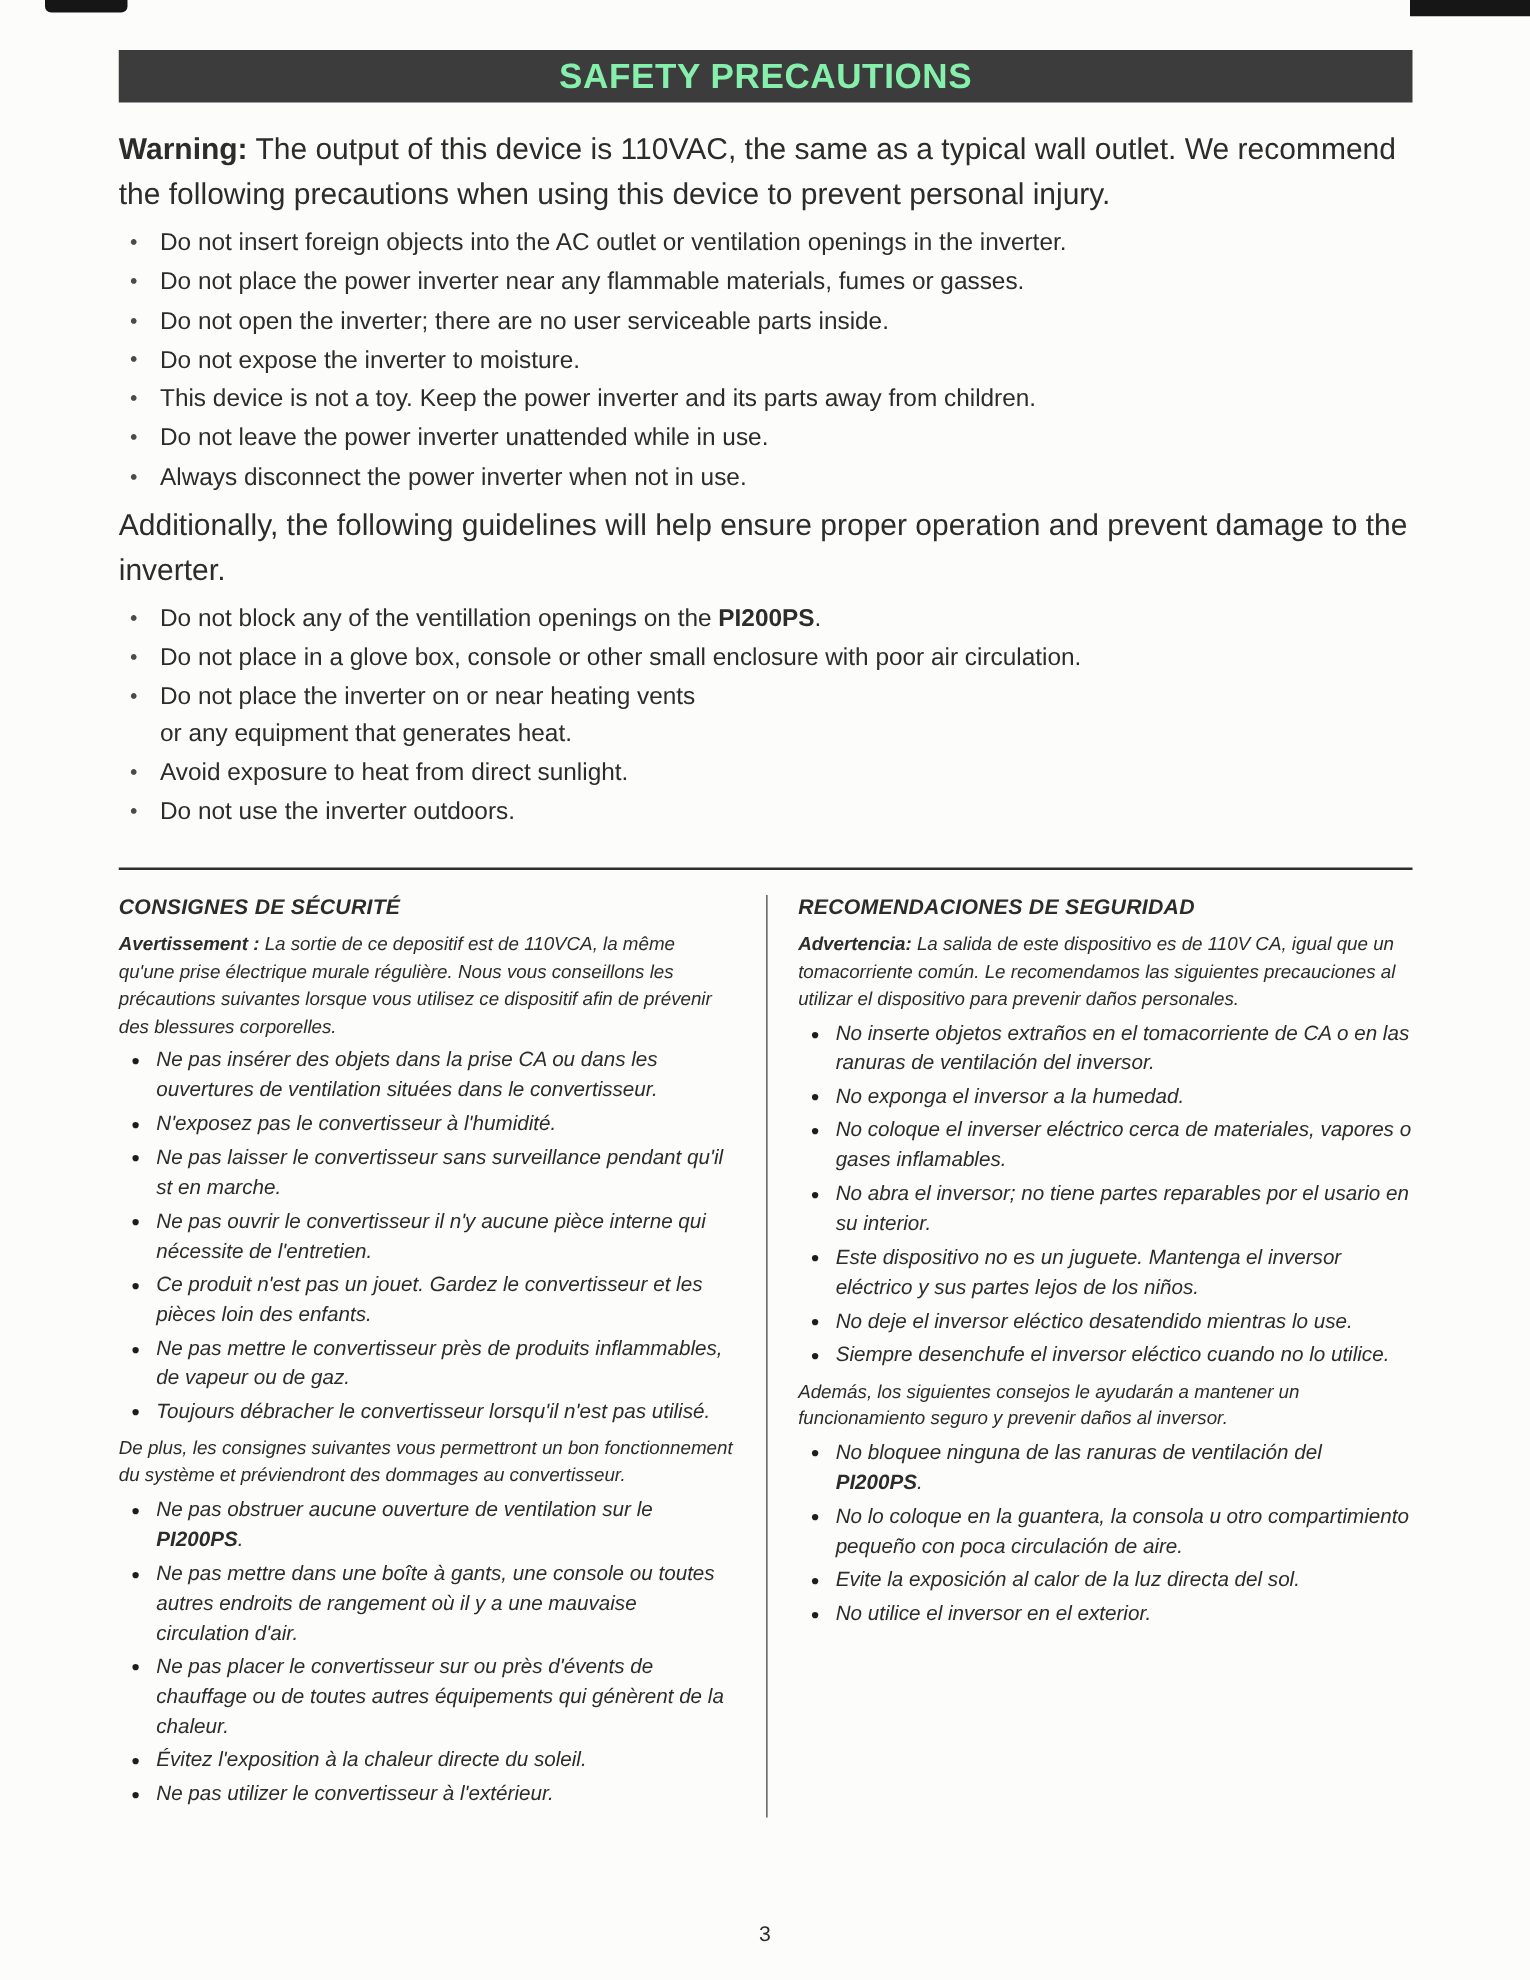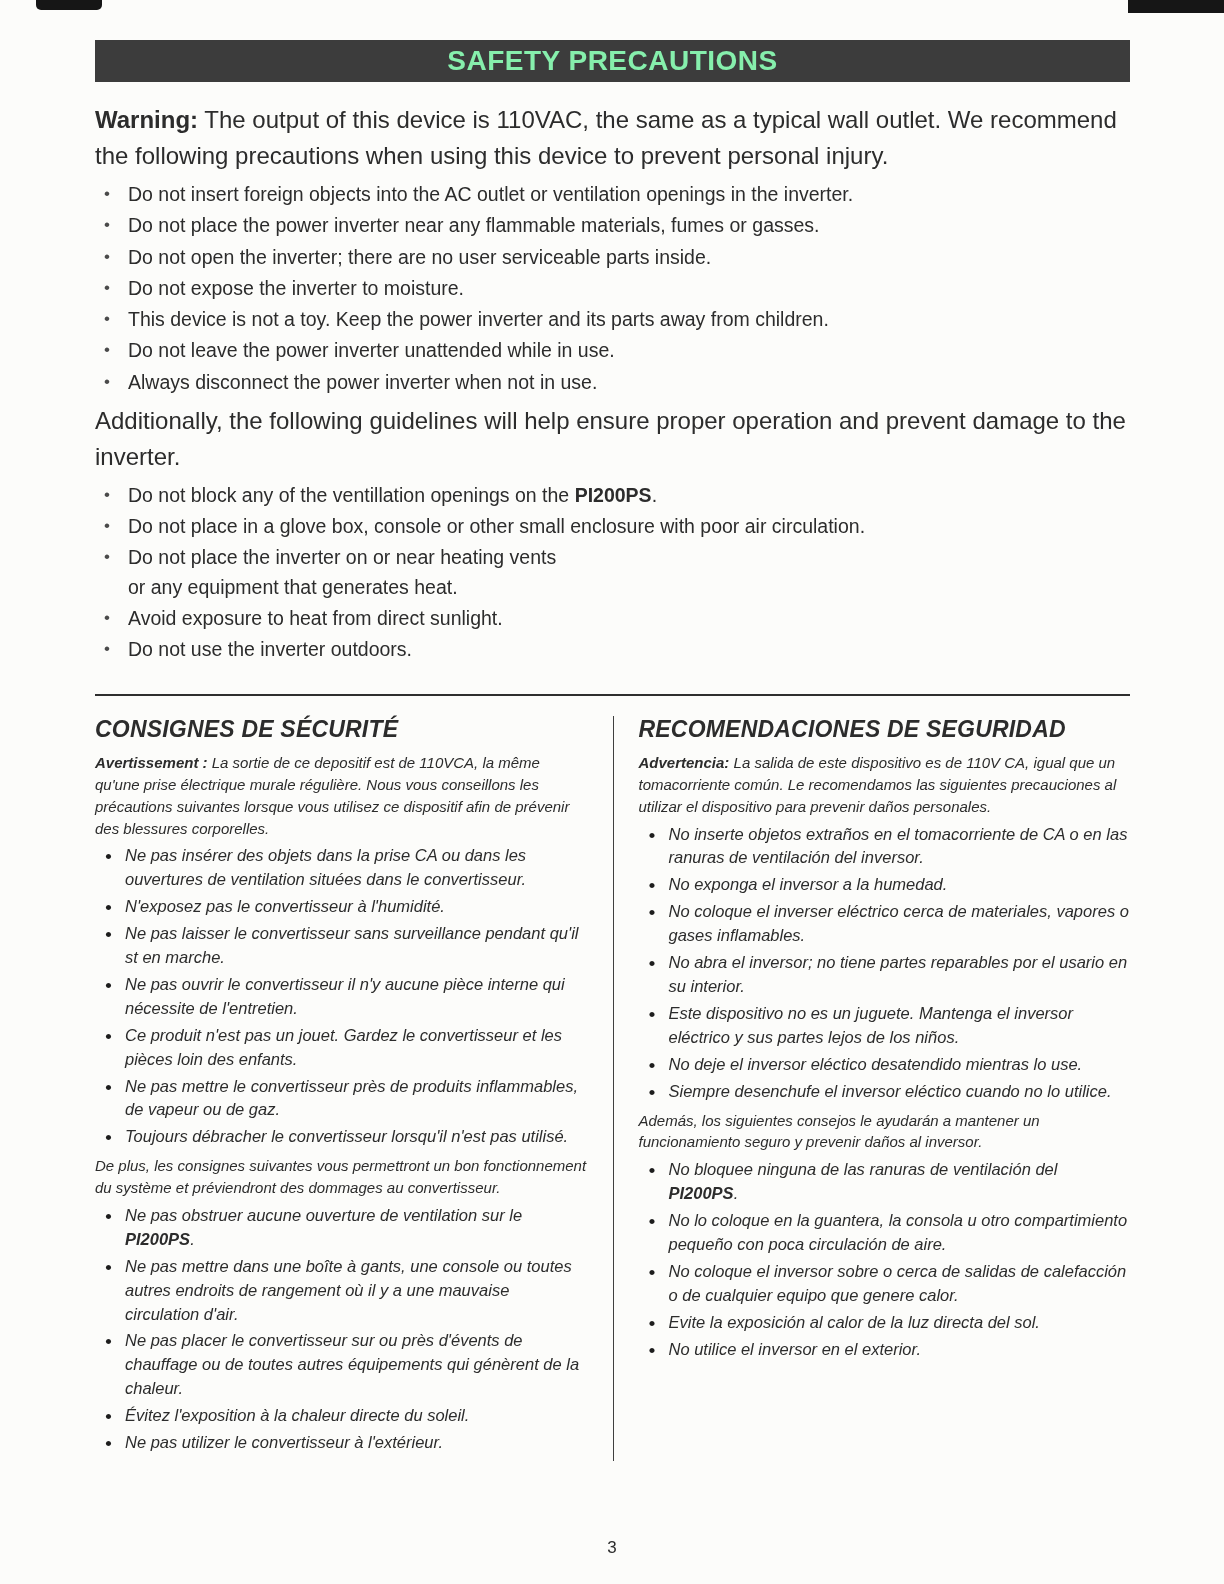--- a/index.html
+++ b/index.html
@@ -55,21 +55,21 @@
     border-top:2px solid #2e2e2e;
     margin:30px 0 20px 0;
   }
 
   
   .columns { display:flex; align-items:stretch; }
   .col { width:50%; }
   .col-left  { padding-right:25px; }
   .col-right { padding-left:25px; border-left:1px solid #3f3f3f; }
   .col h2 {
-    font-size:23px;
+    font-size:17px;
     font-weight:bold;
     font-style:italic;
     margin-bottom:9px;
     letter-spacing:0.2px;
   }
   .col p {
     font-style:italic;
     font-size:15px;
     line-height:1.45;
     margin:3px 0 5px 0;
@@ -171,21 +171,20 @@
             <li>No coloque el inverser eléctrico cerca de materiales, vapores o gases inflamables.</li>
             <li>No abra el inversor; no tiene partes reparables por el usario en su interior.</li>
             <li>Este dispositivo no es un juguete. Mantenga el inversor eléctrico y sus partes lejos de los niños.</li>
             <li>No deje el inversor eléctico desatendido mientras lo use.</li>
             <li>Siempre desenchufe el inversor eléctico cuando no lo utilice.</li>
           </ul>
         <p>Además, los siguientes consejos le ayudarán a mantener un funcionamiento seguro y prevenir daños al inversor.</p>
         <ul>
             <li>No bloquee ninguna de las ranuras de ventilación del <strong>PI200PS</strong>.</li>
             <li>No lo coloque en la guantera, la consola u otro compartimiento pequeño con poca circulación de aire.</li>
-            <li>No coloque el inversor sobre o cerca de salidas de calefacción o de cualquier equipo que genere calor.</li>
             <li>Evite la exposición al calor de la luz directa del sol.</li>
             <li>No utilice el inversor en el exterior.</li>
           </ul>
       </div>
 
     </div>
   </div>
 
   <div class="page-number">3</div>
 </div>

